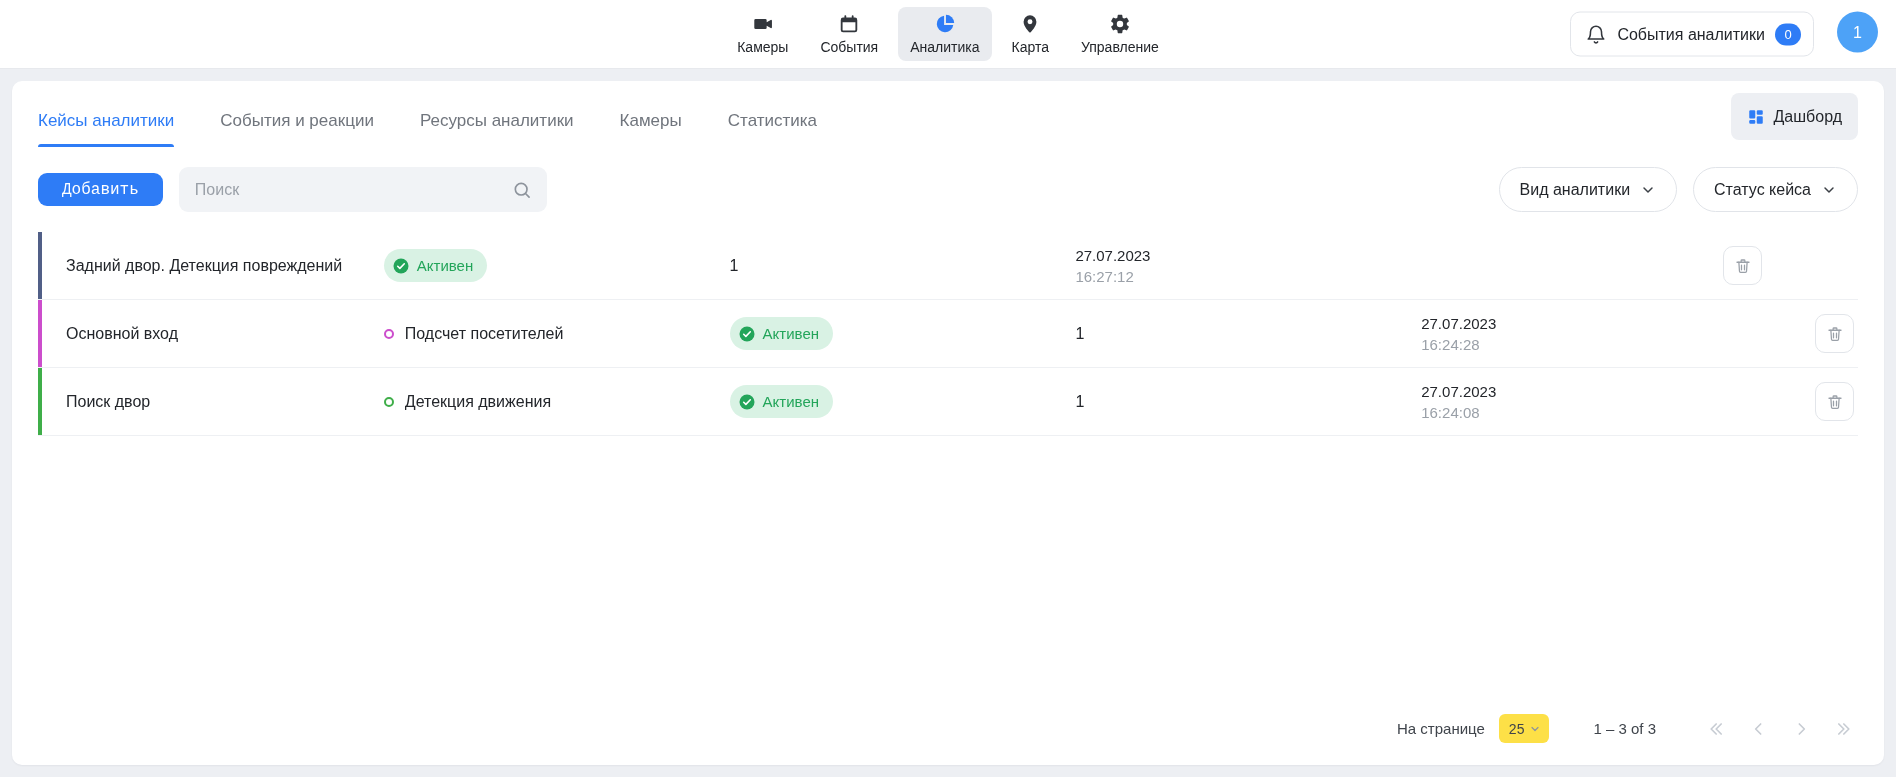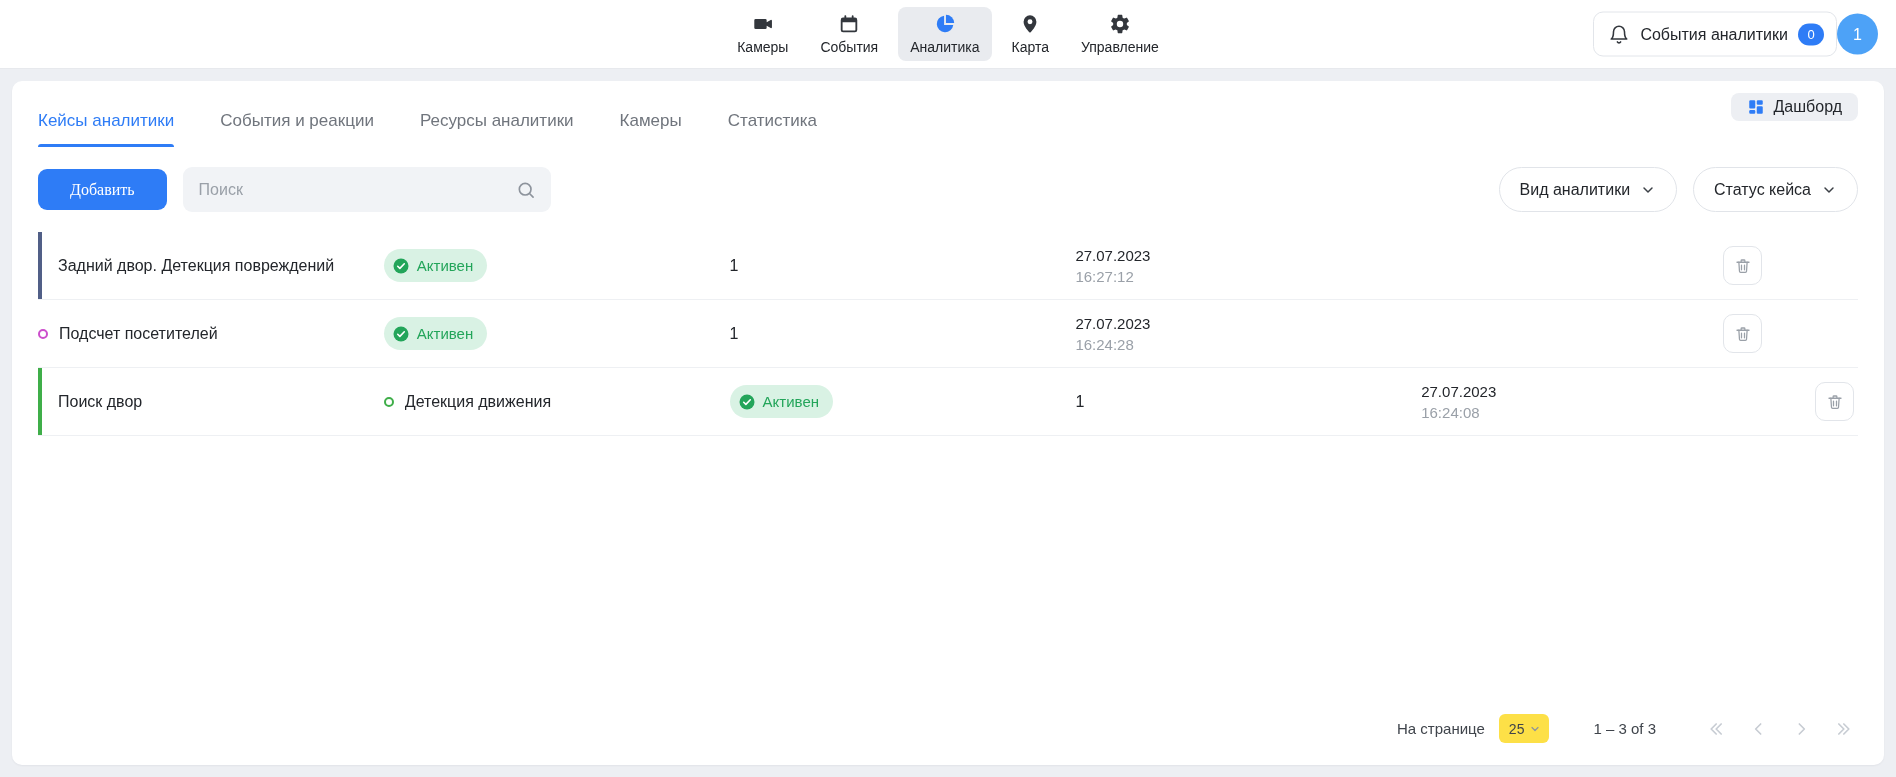--- a/index.html
+++ b/index.html
@@ -21,21 +21,21 @@
     display:flex; flex-direction:column; align-items:center; justify-content:center;
     gap:4px; padding:6px 12px; border-radius:8px; cursor:pointer; color:#33373d;
   }
   .nav-item.active { background:#e9ebef; }
   .nav-item.active .nav-icon { color:var(--primary,#2e7cf6); }
   .nav-icon { height:22px; display:flex; align-items:center; }
   .nav-label { font-size:14px; color:#23262b; white-space:nowrap; }
 
   .topbar-right {
     position:absolute; right:18px; top:50%; transform:translateY(-50%);
-    display:flex; align-items:center; gap:0;
+    display:flex; align-items:flex-start; gap:23px;
   }
   .events-btn {
     display:flex; align-items:center; gap:10px; height:45px; padding:0 12px 0 14px;
     background:#fff; border:1px solid #e2e5ea; border-radius:10px;
     font-size:16px; color:#23262b; cursor:pointer; font-family:inherit;
   }
   .events-btn .bell { color:#33373d; display:flex; }
   .count-badge {
     background:var(--primary,#2e7cf6); color:#fff; border-radius:12px;
     min-width:26px; height:22px; line-height:22px; text-align:center;
@@ -60,31 +60,31 @@
   .tabs { display:flex; gap:46px; }
   .tab {
     font-size:17px; color:#70757d; padding:18px 0 16px; cursor:pointer; position:relative; white-space:nowrap;
   }
   .tab.active { color:var(--primary,#2e7cf6); }
   .tab.active::after {
     content:""; position:absolute; left:0; right:0; bottom:0; height:3px;
     background:var(--primary,#2e7cf6); border-radius:3px 3px 0 0;
   }
   .dashboard-btn {
-    display:flex; align-items:center; gap:9px; height:28px; padding:0 16px;
+    display:flex; align-items:center; gap:9px; height:47px; padding:0 16px;
     background:#edeff3; border:none; border-radius:8px;
     font-size:16px; color:#23262b; cursor:pointer; font-family:inherit;
   }
   .dashboard-btn .grid-ic { color:var(--primary,#2e7cf6); display:flex; }
 
   
   .toolbar { display:flex; align-items:center; gap:16px; margin-top:20px; }
   .add-btn {
     background:var(--primary,#2e7cf6); color:#fff; border:none; border-radius:9px;
-    height:41px; padding:0 32px; font-size:16px; cursor:pointer; font-family:Liberation Serif, serif;
+    height:33px; padding:0 24px; font-size:16px; cursor:pointer; font-family:Liberation Mono, monospace;
   }
   .search { position:relative; width:368px; }
   .search input {
     width:100%; height:45px; background:#f1f3f6; border:none; border-radius:9px;
     padding:0 48px 0 16px; font-size:16px; color:#23262b; outline:none; font-family:inherit;
   }
   .search input::placeholder { color:#9aa0a8; }
   .search-icon {
     position:absolute; right:15px; top:50%; transform:translateY(-50%);
     color:#8d939c; display:flex; cursor:pointer;
@@ -111,21 +111,21 @@
   .th { white-space:nowrap; }
   .th:first-child { padding-left:20px; }
   .trow {
     height:68px; border-bottom:1px solid #eef0f3; position:relative;
     font-size:16px; color:#23262b; cursor:pointer; background:#fff;
   }
   .accent-bar {
     position:absolute; left:0; top:0; bottom:0; width:4px;
     background:var(--accent,#ccc);
   }
-  .name-cell { padding-left:20px; padding-right:14px; overflow:hidden; text-overflow:ellipsis; white-space:nowrap; }
+  .name-cell { padding-left:28px; padding-right:14px; overflow:hidden; text-overflow:ellipsis; white-space:nowrap; }
   .type-cell { display:flex; align-items:center; gap:11px; padding-right:14px; }
   .type-ring {
     width:10px; height:10px; flex:0 0 auto; border-radius:50%;
     border:2px solid var(--accent,#ccc);
   }
   .type-label { overflow:hidden; text-overflow:ellipsis; white-space:nowrap; }
   .status-badge {
     display:inline-flex; align-items:center; gap:7px;
     background:var(--status-green-bg,#d9f2e4); color:var(--status-green,#23a55a);
     height:33px; padding:0 14px 0 8px; border-radius:17px; font-size:15px;
@@ -308,20 +308,24 @@
               <path d="M4 7h16"></path>
               <path d="M9.5 7V5a1 1 0 0 1 1-1h3a1 1 0 0 1 1 1v2"></path>
               <path d="m6.5 7 .8 12a1.5 1.5 0 0 0 1.5 1.4h6.4a1.5 1.5 0 0 0 1.5-1.4l.8-12"></path>
               <path d="M10 11v6M14 11v6"></path>
             </svg>
         </button>
       </div>
     </div>
 
     <div class="trow" style="--accent: #cc4ecc;">
+      <div class="name-cell">
+        <span class="accent-bar"></span>
+        <span>Основной вход</span>
+      </div>
       <div class="type-cell">
         <span class="type-ring"></span>
         <span class="type-label">Подсчет посетителей</span>
       </div>
       <div class="status-cell">
         <span class="status-badge">
           <span class="check-ic">
             <svg width="18" height="18" viewBox="0 0 24 24">
                 <circle cx="12" cy="12" r="10" fill="currentColor"></circle>
                 <path d="m7.6 12.3 2.9 2.9 5.9-6.2" fill="none" stroke="#fff" stroke-width="2.1" stroke-linecap="round" stroke-linejoin="round"></path>

